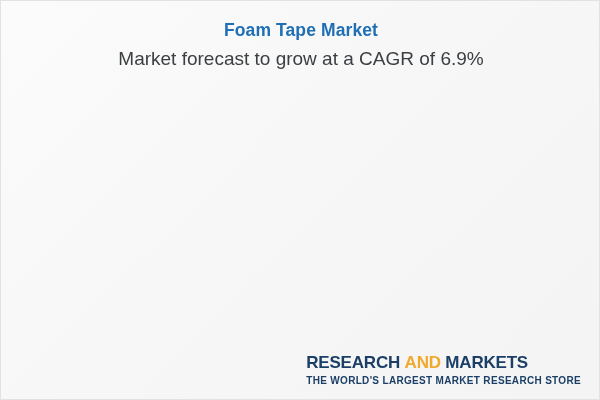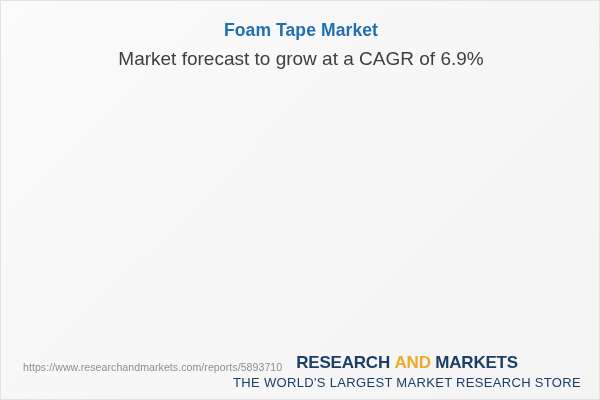--- a/index.html
+++ b/index.html
@@ -73,36 +73,36 @@
     left: 22px;
     top: 14px;
     font-size: 10.6px;
     color: #8b8f94;
     letter-spacing: 0.05px;
   }
   #logo {
     position: absolute;
     right: 20px;
     top: 6px;
-    text-align: center;
+    text-align: left;
   }
   #logo-wordmark {
     font-size: 17px;
     font-weight: bold;
     letter-spacing: -0.2px;
     line-height: 20px;
     white-space: nowrap;
   }
   .logo-navy { color: #1c3f६6; }
   .logo-navy { color: #1b3f66; }
   .logo-gold { color: #f0a92b; }
   #logo-tagline {
     margin-top: 2px;
-    font-size: 13px;
-    font-weight: normal;
+    font-size: 10px;
+    font-weight: bold;
     color: #1b3f66;
     letter-spacing: 0.32px;
     white-space: nowrap;
   }
 </style>
 </head>
 <body>
 
 <div id="card">
 
@@ -131,21 +131,20 @@
       
 
       
 
       
     </div>
 
   </div>
 
   <div id="footer">
-    <div id="footer-url">https://www.researchandmarkets.com/reports/5893710</div>
 
     <div id="logo">
       <div id="logo-wordmark"><span class="logo-navy">RESEARCH</span><span class="logo-navy">&nbsp;</span><span class="logo-gold">AND</span><span class="logo-navy">&nbsp;</span><span class="logo-navy">MARKETS</span></div>
       <div id="logo-tagline">THE WORLD'S LARGEST MARKET RESEARCH STORE</div>
     </div>
   </div>
 
 </div>
 
 </body></html>

